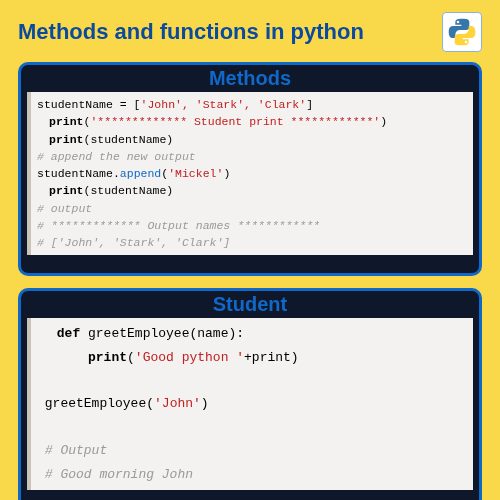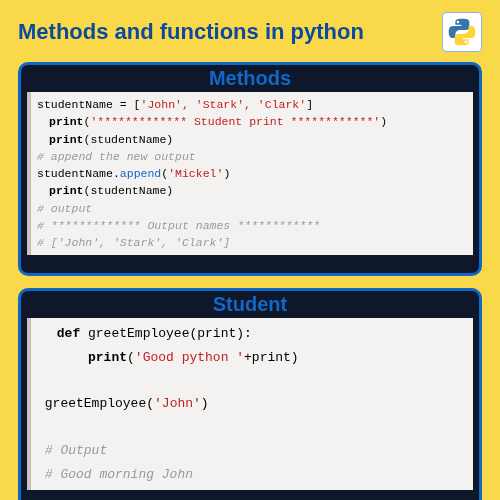--- a/index.html
+++ b/index.html
@@ -94,21 +94,21 @@
 <span class="comment"># append the new output</span>
 <span>studentName.</span><span class="method">append</span><span>(</span><span class="str">'Mickel'</span><span>)</span>
 <span class="kw">print</span><span>(studentName)</span>
 <span class="comment"># output</span>
 <span class="comment"># ************* Output names ************</span>
 <span class="comment"># ['John', 'Stark', 'Clark']</span></div>
 </div>
 
 <div class="card">
   <div class="card-title">Student</div>
-  <div class="code func"> <span class="kw">def</span><span> greetEmployee(print):</span>
+  <div class="code func"> <span class="kw">def</span><span> greetEmployee(name):</span>
 <span>     </span><span class="kw">print</span><span>(</span><span class="str">'Good python '</span><span>+print)</span>
 <span></span>
 <span> greetEmployee(</span><span class="str">'John'</span><span>)</span>
 <span></span>
 <span class="comment"> # Output</span>
 <span class="comment"> # Good morning John</span></div>
 </div>
 
 <div class="footer">© www.learnsimpli.com</div>
 

